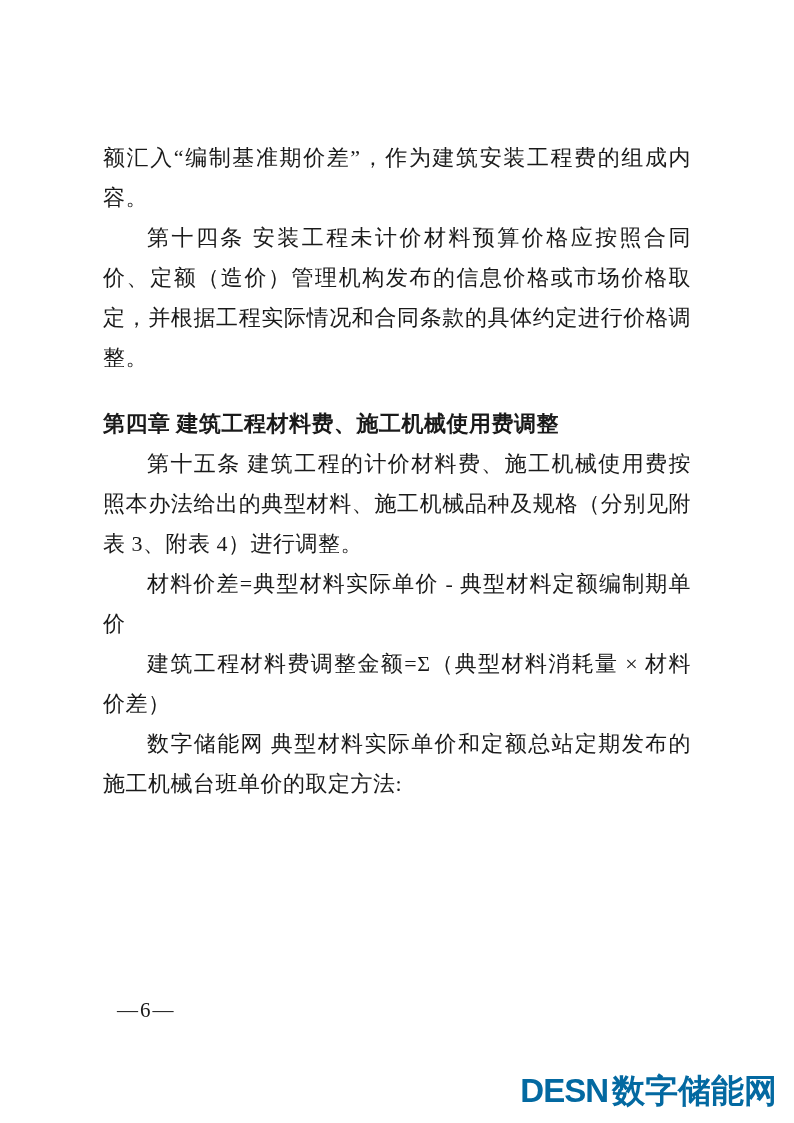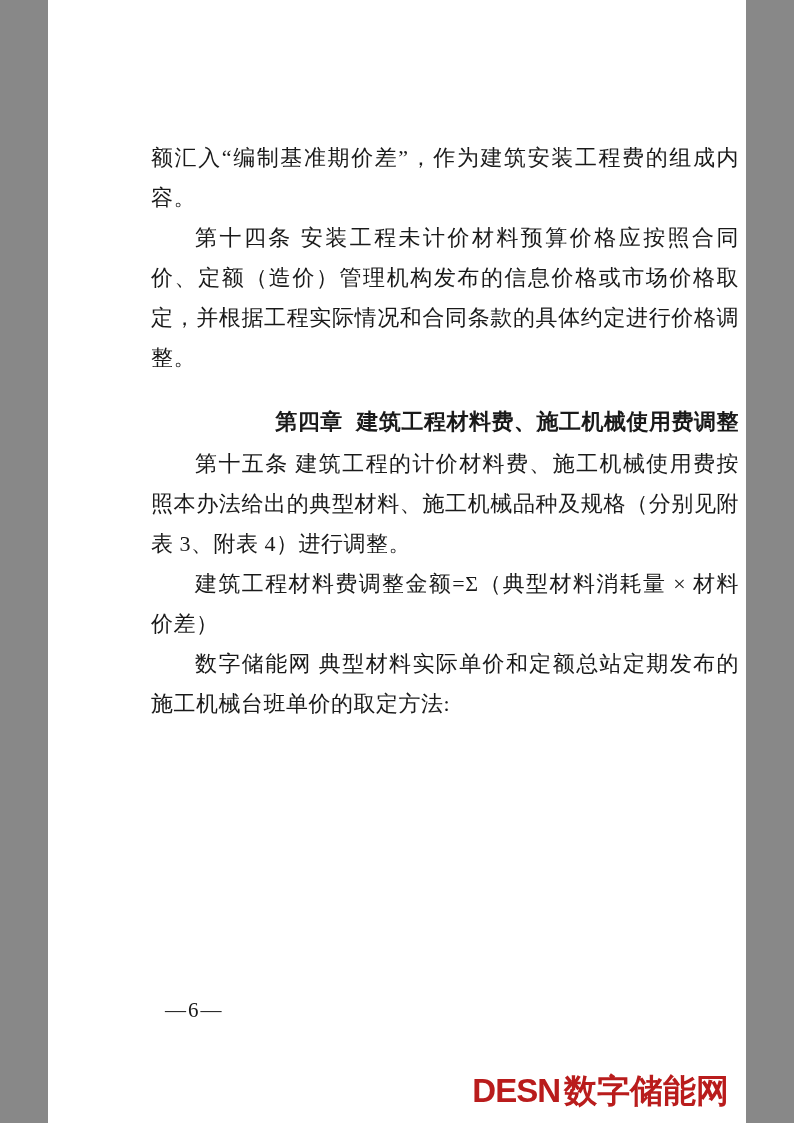--- a/index.html
+++ b/index.html
@@ -1,19 +1,19 @@
 <!DOCTYPE html>
 <html><head>
 <meta charset="utf-8">
 <style>
   * { box-sizing: border-box; }
   html, body { margin: 0; padding: 0; background: #888; }
   .page {
     position: relative;
-    width: 698px;
+    width: 794px;
     height: 1123px;
     margin: 0 auto;
     background: #ffffff;
     overflow: hidden;
     font-family: "Liberation Serif", "DejaVu Serif", serif;
     color: #1a1a1a;
   }
   .content {
     position: absolute;
     left: 103px;
@@ -26,23 +26,23 @@
   }
   .para {
     margin: 0;
     text-indent: 2em;
     letter-spacing: 0.5px;
   }
   .para.no-indent { text-indent: 0; }
   .heading {
     margin: 26px 0 0 0;
     text-indent: 0;
-    text-align: right;
+    text-align: left;
     font-weight: bold;
-    font-family: Liberation Mono, monospace;
+    font-family: Liberation Serif, serif;
     font-size: 22px;
     letter-spacing: 0.5px;
   }
   .page-number {
     position: absolute;
     left: 117px;
     top: 998px;
     font-size: 21px;
     letter-spacing: 2px;
     color: #1a1a1a;
@@ -64,23 +64,24 @@
 </head>
 <body>
 
 <div class="page">
 
   <div class="content">
     <p class="para no-indent">额汇入“编制基准期价差”，作为建筑安装工程费的组成内容。</p>
     <p class="para">第十四条 安装工程未计价材料预算价格应按照合同价、定额（造价）管理机构发布的信息价格或市场价格取定，并根据工程实际情况和合同条款的具体约定进行价格调整。</p>
     <p class="heading">第四章 建筑工程材料费、施工机械使用费调整</p>
     <p class="para">第十五条 建筑工程的计价材料费、施工机械使用费按照本办法给出的典型材料、施工机械品种及规格（分别见附表 3、附表 4）进行调整。</p>
+    <p class="para">材料价差=典型材料实际单价 - 典型材料定额编制期单价</p>
     <p class="para">建筑工程材料费调整金额=Σ（典型材料消耗量 × 材料价差）</p>
     <p class="para">数字储能网 典型材料实际单价和定额总站定期发布的施工机械台班单价的取定方法:</p>
   </div>
 
   <div class="page-number">—6—</div>
 
-  <div class="watermark" style="color: #b91c1c;">
+  <div class="watermark" style="color: #0369a1;">
     <span class="wm-latin">DESN</span><span class="wm-cn">数字储能网</span>
   </div>
 
 </div>
 
 </body></html>

